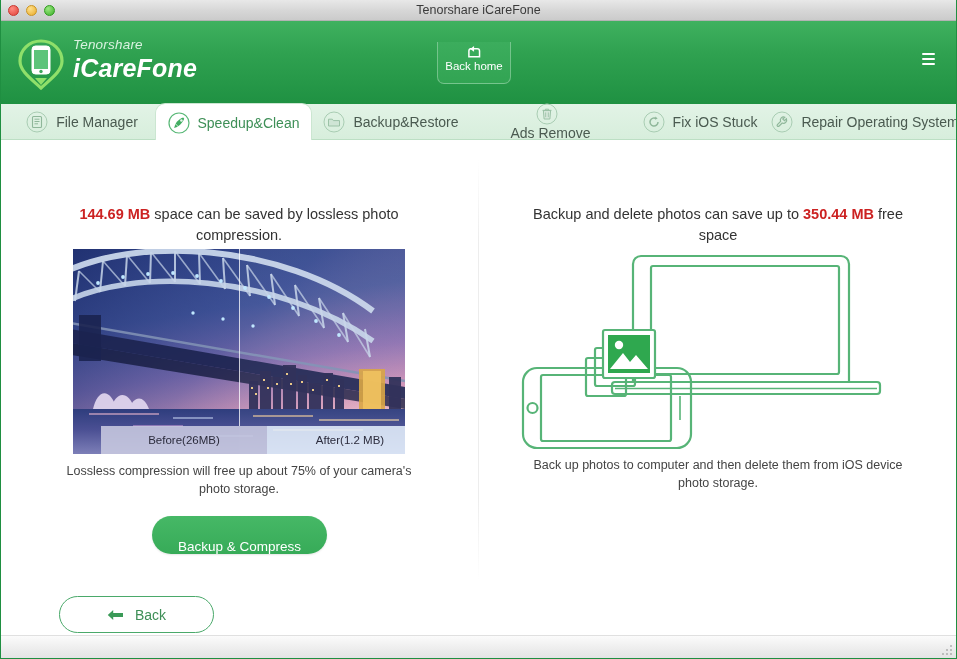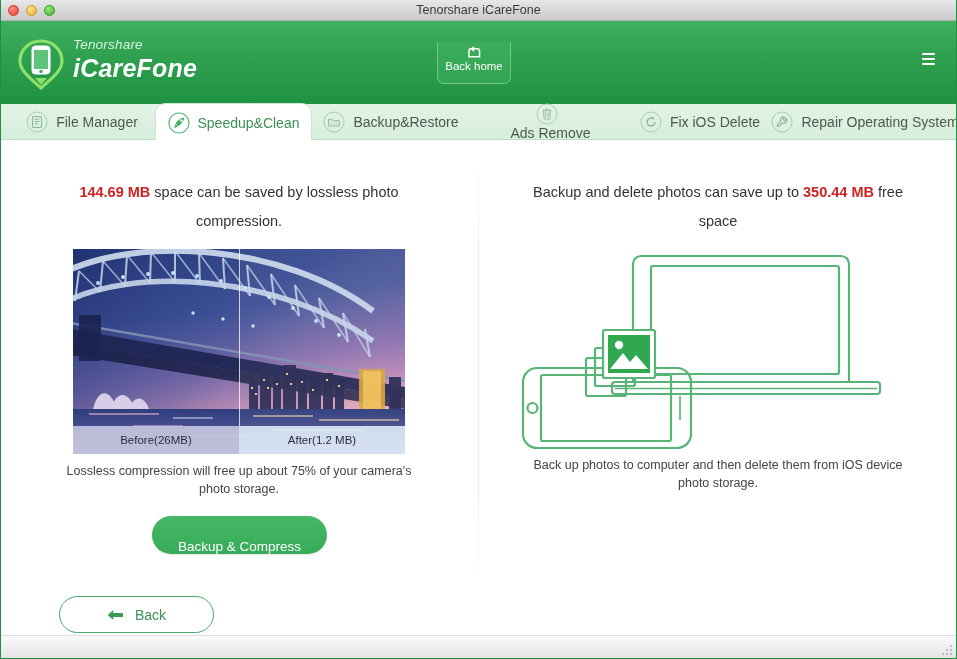--- a/index.html
+++ b/index.html
@@ -187,26 +187,26 @@
     position: absolute;
     top: 0;
     width: 478px;
     height: 495px;
   }
   .panel.left  { left: 0; }
   .panel.right { left: 479px; }
 
   .headline {
     position: absolute;
-    top: 38px; left: 0;
+    top: 64px; left: 0;
     width: 100%;
     text-align: center;
     font-size: 14.5px;
     color: #333333;
-    line-height: 29px;
+    line-height: 21px;
     padding: 0 36px;
     box-sizing: border-box;
   }
   .headline .hl {
     color: #cc2222;
     font-weight: bold;
   }
 
   
   .photo {
@@ -216,20 +216,21 @@
     overflow: hidden;
     background: #1b2a5e;
   }
   .photo svg { display: block; }
   .photo-caption {
     position: absolute;
     left: 0; bottom: 0;
     width: 100%;
     height: 28px;
     display: flex;
+    padding-left: 28px;
   }
   .photo-caption > div {
     flex: 1;
     display: flex;
     align-items: center;
     justify-content: center;
     font-size: 11.5px;
     color: #2b2b3c;
   }
   .cap-before { background: rgba(200,202,224,0.88); }
@@ -417,21 +418,21 @@
       </svg>
       <span class="tab-label">Ads Remove</span>
     </div>
 
     <div class="tab" style="left:630px; width:140px;">
       <svg class="tab-icon" viewBox="0 0 22 22">
         <circle cx="11" cy="11" r="10" fill="none" stroke="#a9cdb3" stroke-width="1"></circle>
         <path d="M15 11 a4 4 0 1 1 -1.6 -3.2" fill="none" stroke="#8fb79a" stroke-width="1.5"></path>
         <path d="M12.3 5.6 L14.7 7.5 L12.2 8.6 Z" fill="#8fb79a"></path>
       </svg>
-      <span class="tab-label">Fix iOS Delete</span>
+      <span class="tab-label">Fix iOS Stuck</span>
     </div>
 
     <div class="tab" style="left:775px; width:180px;">
       <svg class="tab-icon" viewBox="0 0 22 22">
         <circle cx="11" cy="11" r="10" fill="none" stroke="#a9cdb3" stroke-width="1"></circle>
         <path d="M13.8 6.2 a3.2 3.2 0 0 0 -4.2 4.2 L6.4 13.6 a1.1 1.1 0 0 0 1.5 1.6 l3.3 -3.2 a3.2 3.2 0 0 0 4.2 -4.2 l-1.9 1.9 -1.7 -1.7 Z" fill="none" stroke="#8fb79a" stroke-width="1.2"></path>
       </svg>
       <span class="tab-label">Repair Operating System</span>
     </div>
   </div>

